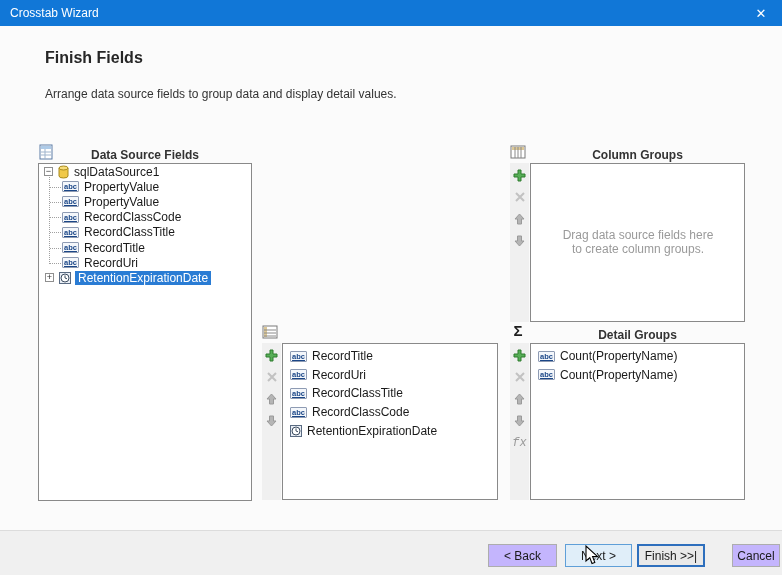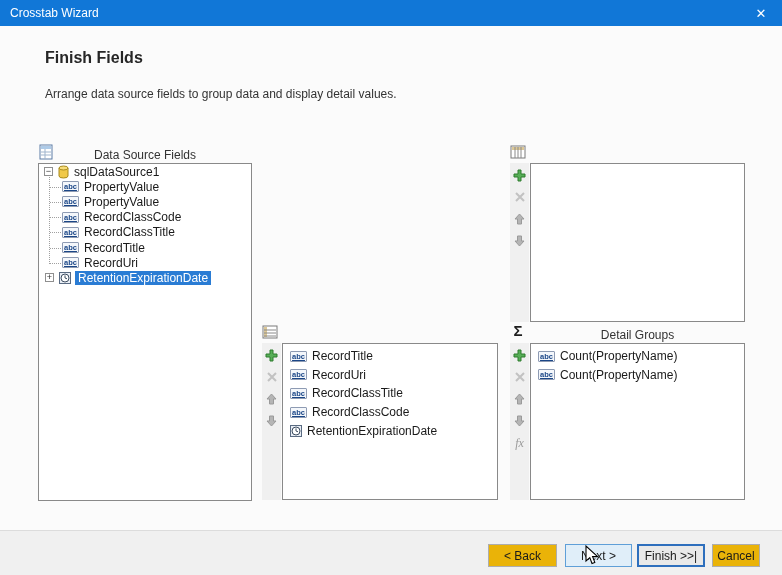--- a/index.html
+++ b/index.html
@@ -33,34 +33,34 @@
     position:absolute; left:45px; top:49px;
     font-size:16px; font-weight:bold; color:#262626;
   }
   .subtitle {
     position:absolute; left:45px; top:87px;
     font-size:12px; color:#333333;
   }
   
   .panel-hdr-icon { position:absolute; width:16px; height:16px; }
   .panel-label {
-    position:absolute; font-size:12px; font-weight:normal; color:#333333;
+    position:absolute; font-size:12px; font-weight:bold; color:#333333;
     text-align:center;
   }
   .box {
     position:absolute; background:#ffffff;
     border:1px solid #898989; box-sizing:border-box;
   }
   .toolstrip {
     position:absolute; background:#f0f0f0;
     display:flex; flex-direction:column; align-items:center;
     padding-top:5px; gap:8px; box-sizing:border-box;
   }
   .tool-btn { width:15px; height:14px; display:flex; align-items:center; justify-content:center; }
-  .fx-label { font-family:Liberation Serif, serif; font-style:italic; font-size:12px; color:#9a9a9a; }
+  .fx-label { font-family:Liberation Mono, monospace; font-style:italic; font-size:12px; color:#9a9a9a; }
   
   .tree { position:absolute; left:39px; top:164px; width:212px; }
   .trow {
     position:relative; height:15.2px;
     display:flex; align-items:center;
     font-size:12px; color:#1a1a1a; white-space:nowrap;
   }
   .tree-children { position:relative; }
   .tree-children::before {
     content:""; position:absolute; left:10px; top:-4px; bottom:22px;
@@ -95,29 +95,29 @@
     display:flex; align-items:center; justify-content:center; text-align:center;
     color:#9a9a9a; font-size:12px; padding:0 25px; box-sizing:border-box;
   }
   
   .footer {
     position:absolute; left:0; right:0; top:530px; height:45px;
     background:#f0f0f0; border-top:1px solid #dcdcdc; box-sizing:border-box;
   }
   .btn {
     position:absolute; top:544px; height:23px; box-sizing:border-box;
-    background:#eab308; border:1px solid #adadad;
+    background:#c4b5fd; border:1px solid #adadad;
     font-size:12px; color:#1a1a1a;
     display:flex; align-items:center; justify-content:center;
     font-family:"Liberation Sans", sans-serif;
   }
   .btn-back   { left:488px; width:69px; }
   .btn-next   { left:565px; width:67px; background:#e0eef9; border-color:#5f9fd8; }
   .btn-finish { left:637px; width:68px; border:2px solid #2e6fbd; background:#e9e9e9; }
-  .btn-cancel { left:712px; width:48px; }
+  .btn-cancel { left:732px; width:48px; }
   .cursor { position:absolute; left:585px; top:545px; width:16px; height:22px; z-index:50; }
   svg { display:block; }
 </style>
 </head>
 <body>
 
 <div class="window">
 
   <div class="titlebar">
     <span class="titlebar-text">Crosstab Wizard</span>
@@ -209,20 +209,21 @@
 
   <span class="panel-hdr-icon" style="left:510px; top:144px;">
     <svg width="16" height="16" viewBox="0 0 16 16">
         <rect x="1" y="2" width="14" height="12" fill="#ffffff" stroke="#7a7a7a"></rect>
         <rect x="2" y="3" width="12" height="3" fill="#dcc795"></rect>
         <line x1="5" y1="3" x2="5" y2="14" stroke="#8a8a8a"></line>
         <line x1="8" y1="3" x2="8" y2="14" stroke="#8a8a8a"></line>
         <line x1="11" y1="3" x2="11" y2="14" stroke="#8a8a8a"></line>
       </svg>
   </span>
+  <div class="panel-label" style="left:530px; top:148px; width:215px;">Column Groups</div>
   <div class="toolstrip" style="left:510px; top:163px; width:19px; height:159px;">
     <span class="tool-btn">
       <svg width="13" height="13" viewBox="0 0 13 13">
           <path d="M5 1 h3 v4 h4 v3 h-4 v4 h-3 v-4 h-4 v-3 h4 z" fill="#57ae57" stroke="#2f7d2f"></path>
         </svg>
     </span>
     <span class="tool-btn">
       <svg width="12" height="12" viewBox="0 0 12 12">
           <path d="M2 2 L10 10 M10 2 L2 10" stroke="#c2c2c2" stroke-width="2"></path>
         </svg>
@@ -232,20 +233,21 @@
           <path d="M5.5 1 L10 6 H7.5 V11 H3.5 V6 H1 Z" fill="#b5b5b5" stroke="#9a9a9a"></path>
         </svg>
     </span>
     <span class="tool-btn">
       <svg width="11" height="12" viewBox="0 0 11 12">
           <path d="M5.5 11 L10 6 H7.5 V1 H3.5 V6 H1 Z" fill="#b5b5b5" stroke="#9a9a9a"></path>
         </svg>
     </span>
   </div>
   <div class="box" style="left:530px; top:163px; width:215px; height:159px;"></div>
+  <div class="placeholder">Drag data source fields here to create column groups.</div>
 
   <span class="panel-hdr-icon" style="left:262px; top:324px;">
     <svg width="16" height="16" viewBox="0 0 16 16">
         <rect x="1" y="2" width="14" height="12" fill="#ffffff" stroke="#7a7a7a"></rect>
         <rect x="2" y="3" width="3" height="10" fill="#dcc795"></rect>
         <line x1="2" y1="6" x2="14" y2="6" stroke="#8a8a8a"></line>
         <line x1="2" y1="9" x2="14" y2="9" stroke="#8a8a8a"></line>
         <line x1="2" y1="12" x2="14" y2="12" stroke="#8a8a8a"></line>
       </svg>
   </span>

